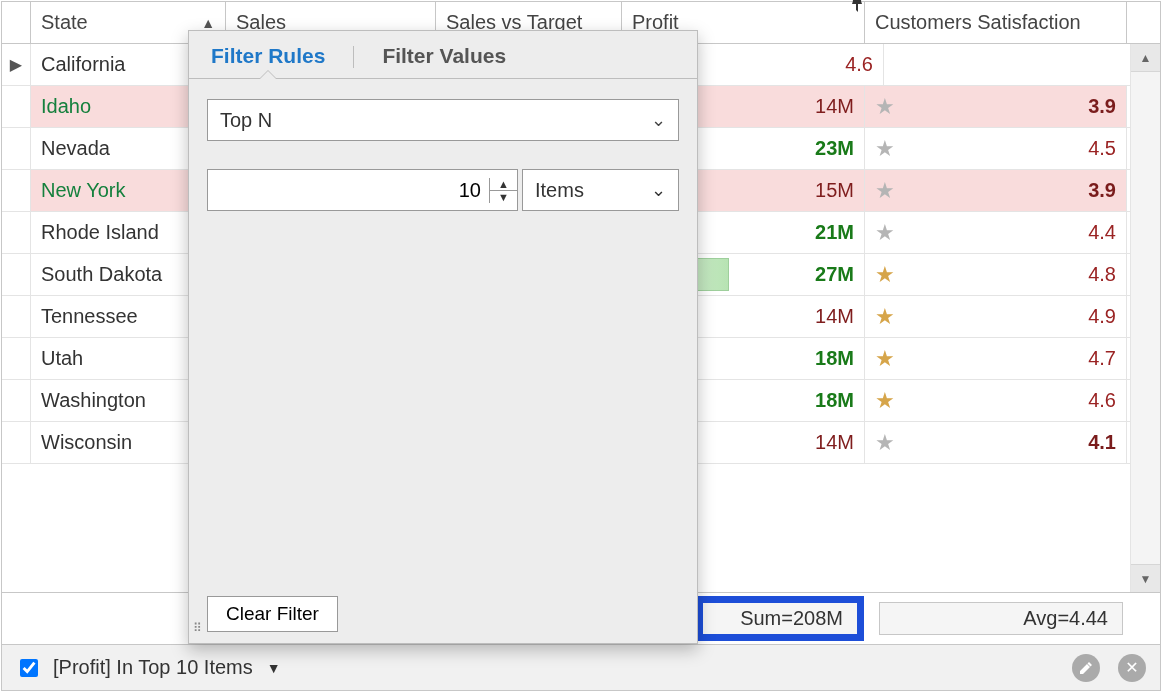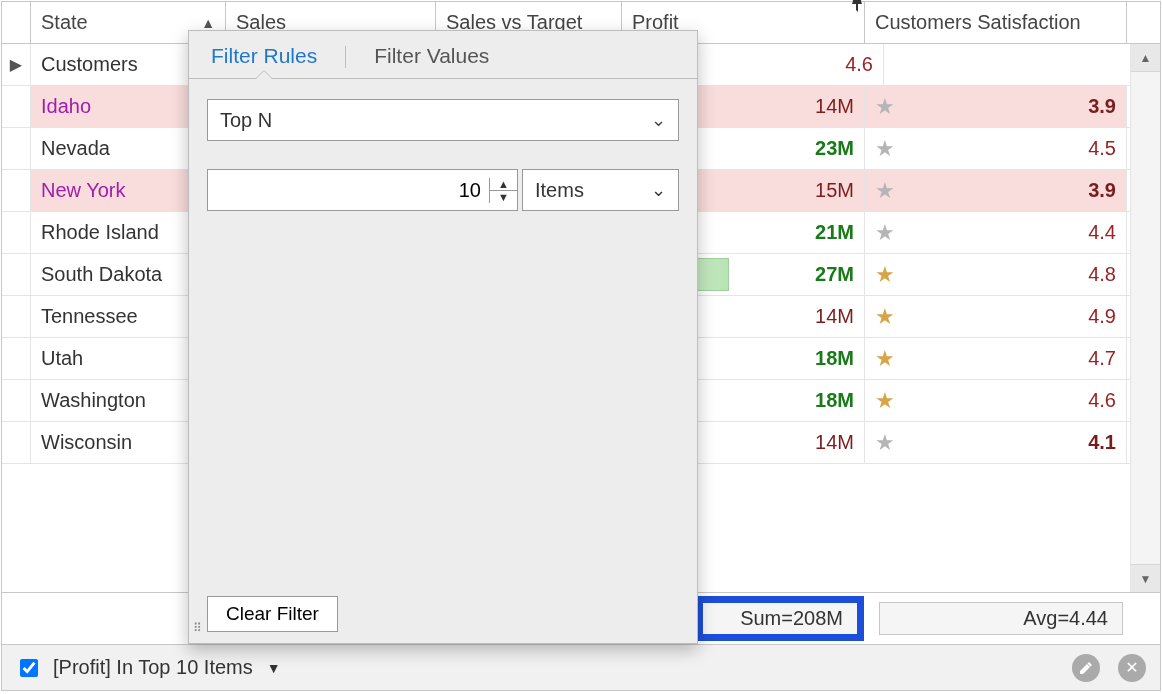--- a/index.html
+++ b/index.html
@@ -69,21 +69,21 @@
   .rows-area {
     flex: 1;
     position: relative;
   }
   .data-row {
     display: flex;
     height: 42px;
     border-bottom: 1px solid #e4e4e4;
     position: relative;
   }
-  .data-row.red .cell.state-c { color:#a21caf; }
+  .data-row.red .cell.state-c { color:#15803d; }
   .data-row.red .cell.state-c, .data-row.red .cell.profit-c, .data-row.red .cell.cs-c { background:#f9dcdc; }
   .cell {
     border-right: 1px solid #e4e4e4;
     padding: 6px 10px;
     font-size: 20px;
     display: flex;
     align-items: center;
     background:#fff;
   }
   .cell.indicator-c { width:29px; justify-content:center; font-size:16px; color:#555;}
@@ -189,20 +189,21 @@
     align-items:flex-end;
     position:relative;
   }
   .popup-tab {
     padding:8px 22px 10px;
     font-size:21px;
     color:#555;
     position:relative;
     background:transparent;
     border:none;
+    font-weight:bold;
   }
   .popup-tab.active { color:#1f78c8;}
   .popup-tab.active::after {
     content:"";
     position:absolute;
     left:50%; transform:translateX(-50%);
     bottom:-1px;
     width:0;height:0;
     border-left:8px solid transparent;
     border-right:8px solid transparent;
@@ -293,21 +294,21 @@
     <div class="header-cell col-cs">
       <span>Customers Satisfaction</span>
     </div>
     <div class="header-cell col-scroll"></div>
   </div>
 
   <div class="body-scroll">
     <div class="rows-area" id="rows-area">
         <div class="data-row">
           <div class="cell indicator-c">▶</div>
-          <div class="cell state-c">Customers</div>
+          <div class="cell state-c">California</div>
           <div class="cell sales-c"></div>
           <div class="cell svt-c"></div>
           <div class="cell cs-c">
             <span class="star gold">★</span>
             <span class="cs-val">4.6</span>
           </div>
         </div>
         <div class="data-row red">
           <div class="cell indicator-c"></div>
           <div class="cell state-c">Idaho</div>

